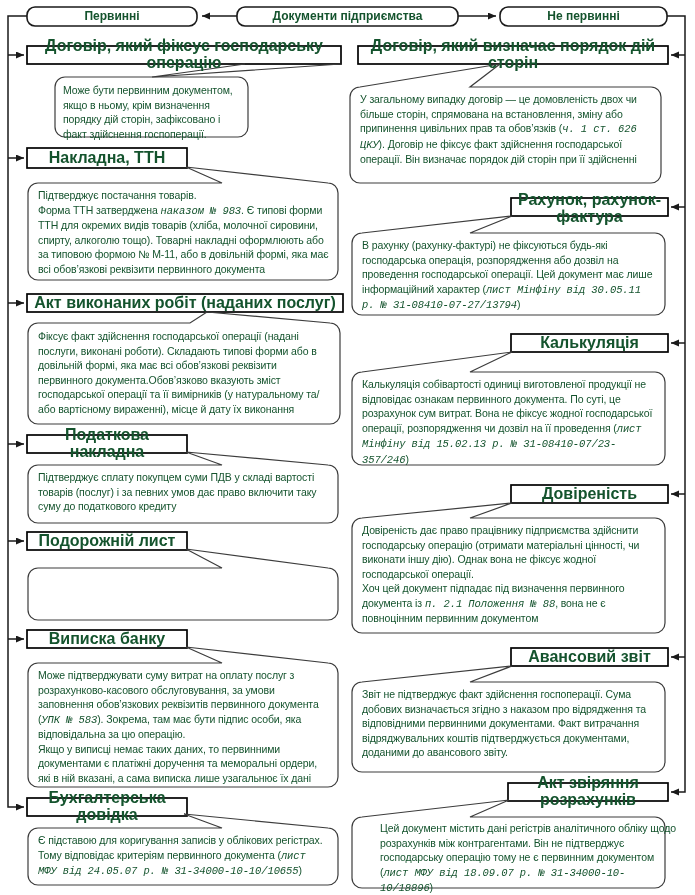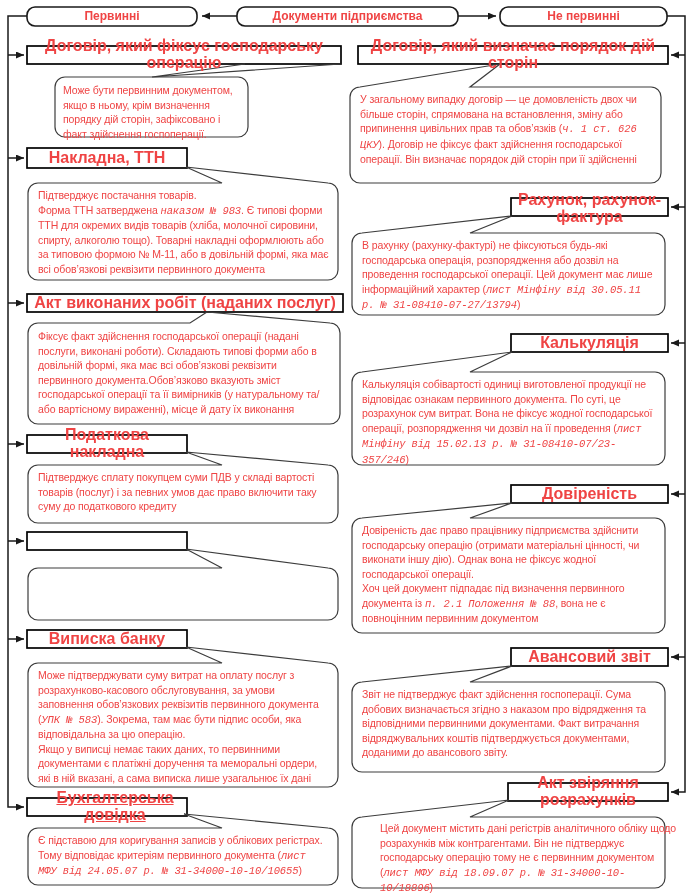--- a/index.html
+++ b/index.html
@@ -1,23 +1,23 @@
 <!DOCTYPE html>
 <html><head>
 <meta charset="utf-8">
 <style>
   html,body{margin:0;padding:0;background:#ffffff;}
   .stage{position:relative;width:695px;height:895px;background:#fff;
-         font-family:"Liberation Sans",sans-serif;color:#ef4444;overflow:hidden;}
+         font-family:"Liberation Sans",sans-serif;color:#14532d;overflow:hidden;}
   .stage svg{position:absolute;left:0;top:0;z-index:1;}
   .txt{position:absolute;z-index:2;}
   .pill-label,.hdr-label{display:flex;align-items:center;justify-content:center;
          font-weight:bold;font-size:16px;text-align:center;line-height:1.05;}
   .pill-label{font-size:12px;}
-  .hdr-left{justify-content:flex-start;padding-left:8px;text-decoration:underline;}
+  .hdr-left{justify-content:flex-start;}
   .bubble-txt{font-size:10.5px;line-height:14.5px;white-space:pre-wrap;
          letter-spacing:-0.1px;}
   .bubble-txt i{font-style:italic;font-family:Liberation Mono, monospace;}
 </style>
 </head>
 <body>
 
 <div class="stage">
 
   <svg width="695" height="895" viewBox="0 0 695 895">
@@ -84,20 +84,21 @@
   </svg>
 
   <div class="txt pill-label" style="left:27px;top:7px;width:170px;height:19px">Первинні</div>
   <div class="txt pill-label" style="left:237px;top:7px;width:221px;height:19px">Документи підприємства</div>
   <div class="txt pill-label" style="left:500px;top:7px;width:167px;height:19px">Не первинні</div>
 
   <div class="txt hdr-label" style="left:27px;top:46px;width:314px;height:18px">Договір, який фіксує господарську операцію</div>
   <div class="txt hdr-label" style="left:27px;top:148px;width:160px;height:20px">Накладна, ТТН</div>
   <div class="txt hdr-label" style="left:27px;top:294px;width:316px;height:18px">Акт виконаних робіт (наданих послуг)</div>
   <div class="txt hdr-label" style="left:27px;top:435px;width:160px;height:18px">Податкова накладна</div>
+  <div class="txt hdr-label" style="left:27px;top:532px;width:160px;height:18px">Подорожній лист</div>
   <div class="txt hdr-label" style="left:27px;top:630px;width:160px;height:18px">Виписка банку</div>
   <div class="txt hdr-label hdr-left" style="left:27px;top:798px;width:160px;height:18px">Бухгалтерська довідка</div>
 
   <div class="txt hdr-label" style="left:358px;top:46px;width:310px;height:18px">Договір, який визначає порядок дій сторін</div>
   <div class="txt hdr-label" style="left:511px;top:198px;width:157px;height:22px">Рахунок, рахунок-фактура</div>
   <div class="txt hdr-label" style="left:511px;top:334px;width:157px;height:18px">Калькуляція</div>
   <div class="txt hdr-label" style="left:511px;top:485px;width:157px;height:18px">Довіреність</div>
   <div class="txt hdr-label" style="left:511px;top:648px;width:157px;height:18px">Авансовий звіт</div>
   <div class="txt hdr-label" style="left:508px;top:783px;width:160px;height:18px">Акт звіряння розрахунків</div>
 

